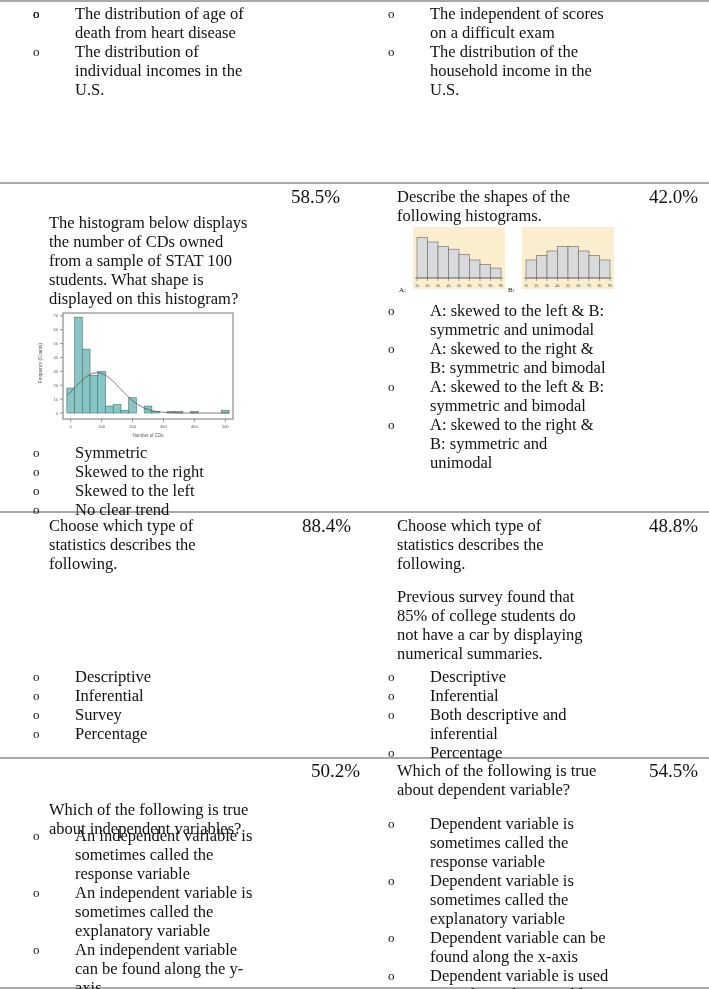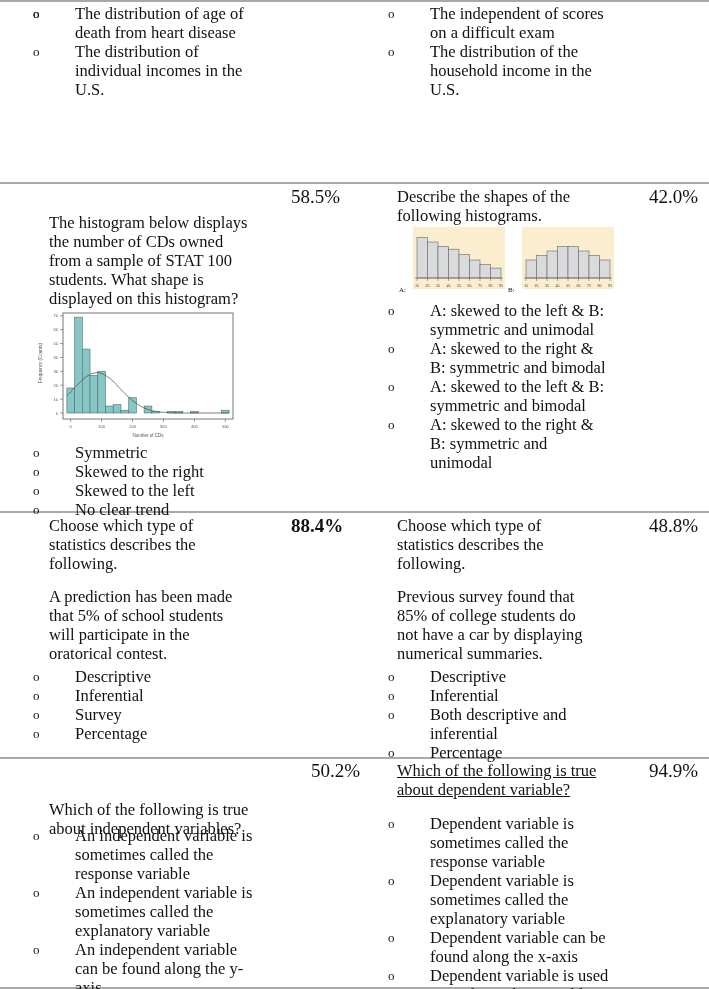--- a/index.html
+++ b/index.html
@@ -177,23 +177,22 @@
       <li><span class="bullet">o</span><span>A: skewed to the left &amp; B: symmetric and unimodal</span></li>
       <li><span class="bullet">o</span><span>A: skewed to the right &amp; B: symmetric and bimodal</span></li>
       <li><span class="bullet">o</span><span>A: skewed to the left &amp; B: symmetric and bimodal</span></li>
       <li><span class="bullet">o</span><span>A: skewed to the right &amp; B: symmetric and unimodal</span></li>
     </ul>
 </div>
 
 <div class="cell qtext" style="left:49px; top:516px;">
   <p class="para">Choose which type of statistics describes the following.</p>
   <div class="gap"></div>
-  <p class="para">A prediction has been made that 5% of school students will participate in the oratorical contest.</p>
-</div>
-<div class="pct" style="left:291px; top:516px;font-weight:bold;">88.4%</div>
+</div>
+<div class="pct" style="left:302px; top:516px;">88.4%</div>
 <div class="cell" style="left:33px; top:667px;">
   <ul class="opts" id="r2l">
       <li><span class="bullet">o</span><span>Descriptive</span></li>
       <li><span class="bullet">o</span><span>Inferential</span></li>
       <li><span class="bullet">o</span><span>Survey</span></li>
       <li><span class="bullet">o</span><span>Percentage</span></li>
     </ul>
 </div>
 
 <div class="cell qtext" style="left:397px; top:516px;">
@@ -216,24 +215,24 @@
 </div>
 <div class="pct" style="left:291px; top:761px;margin-left:20px;">50.2%</div>
 <div class="cell" style="left:33px; top:826px;">
   <ul class="opts" id="r3l">
       <li><span class="bullet">o</span><span>An independent variable is sometimes called the response variable</span></li>
       <li><span class="bullet">o</span><span>An independent variable is sometimes called the explanatory variable</span></li>
       <li><span class="bullet">o</span><span>An independent variable can be found along the y-axis</span></li>
     </ul>
 </div>
 
-<div class="cell qtext" style="left:397px; top:761px;text-decoration:underline;">
+<div class="cell qtext" style="left:397px; top:761px;">
   <p class="para">Which of the following is true about dependent variable?</p>
 </div>
-<div class="pct" style="left:649px; top:761px;">94.9%</div>
+<div class="pct" style="left:649px; top:761px;">54.5%</div>
 <div class="cell" style="left:388px; top:814px;">
   <ul class="opts" id="r3r">
       <li><span class="bullet">o</span><span>Dependent variable is sometimes called the response variable</span></li>
       <li><span class="bullet">o</span><span>Dependent variable is sometimes called the explanatory variable</span></li>
       <li><span class="bullet">o</span><span>Dependent variable can be found along the x-axis</span></li>
       <li><span class="bullet">o</span><span>Dependent variable is used to explain other variables</span></li>
     </ul>
 </div>
 
 </body></html>

